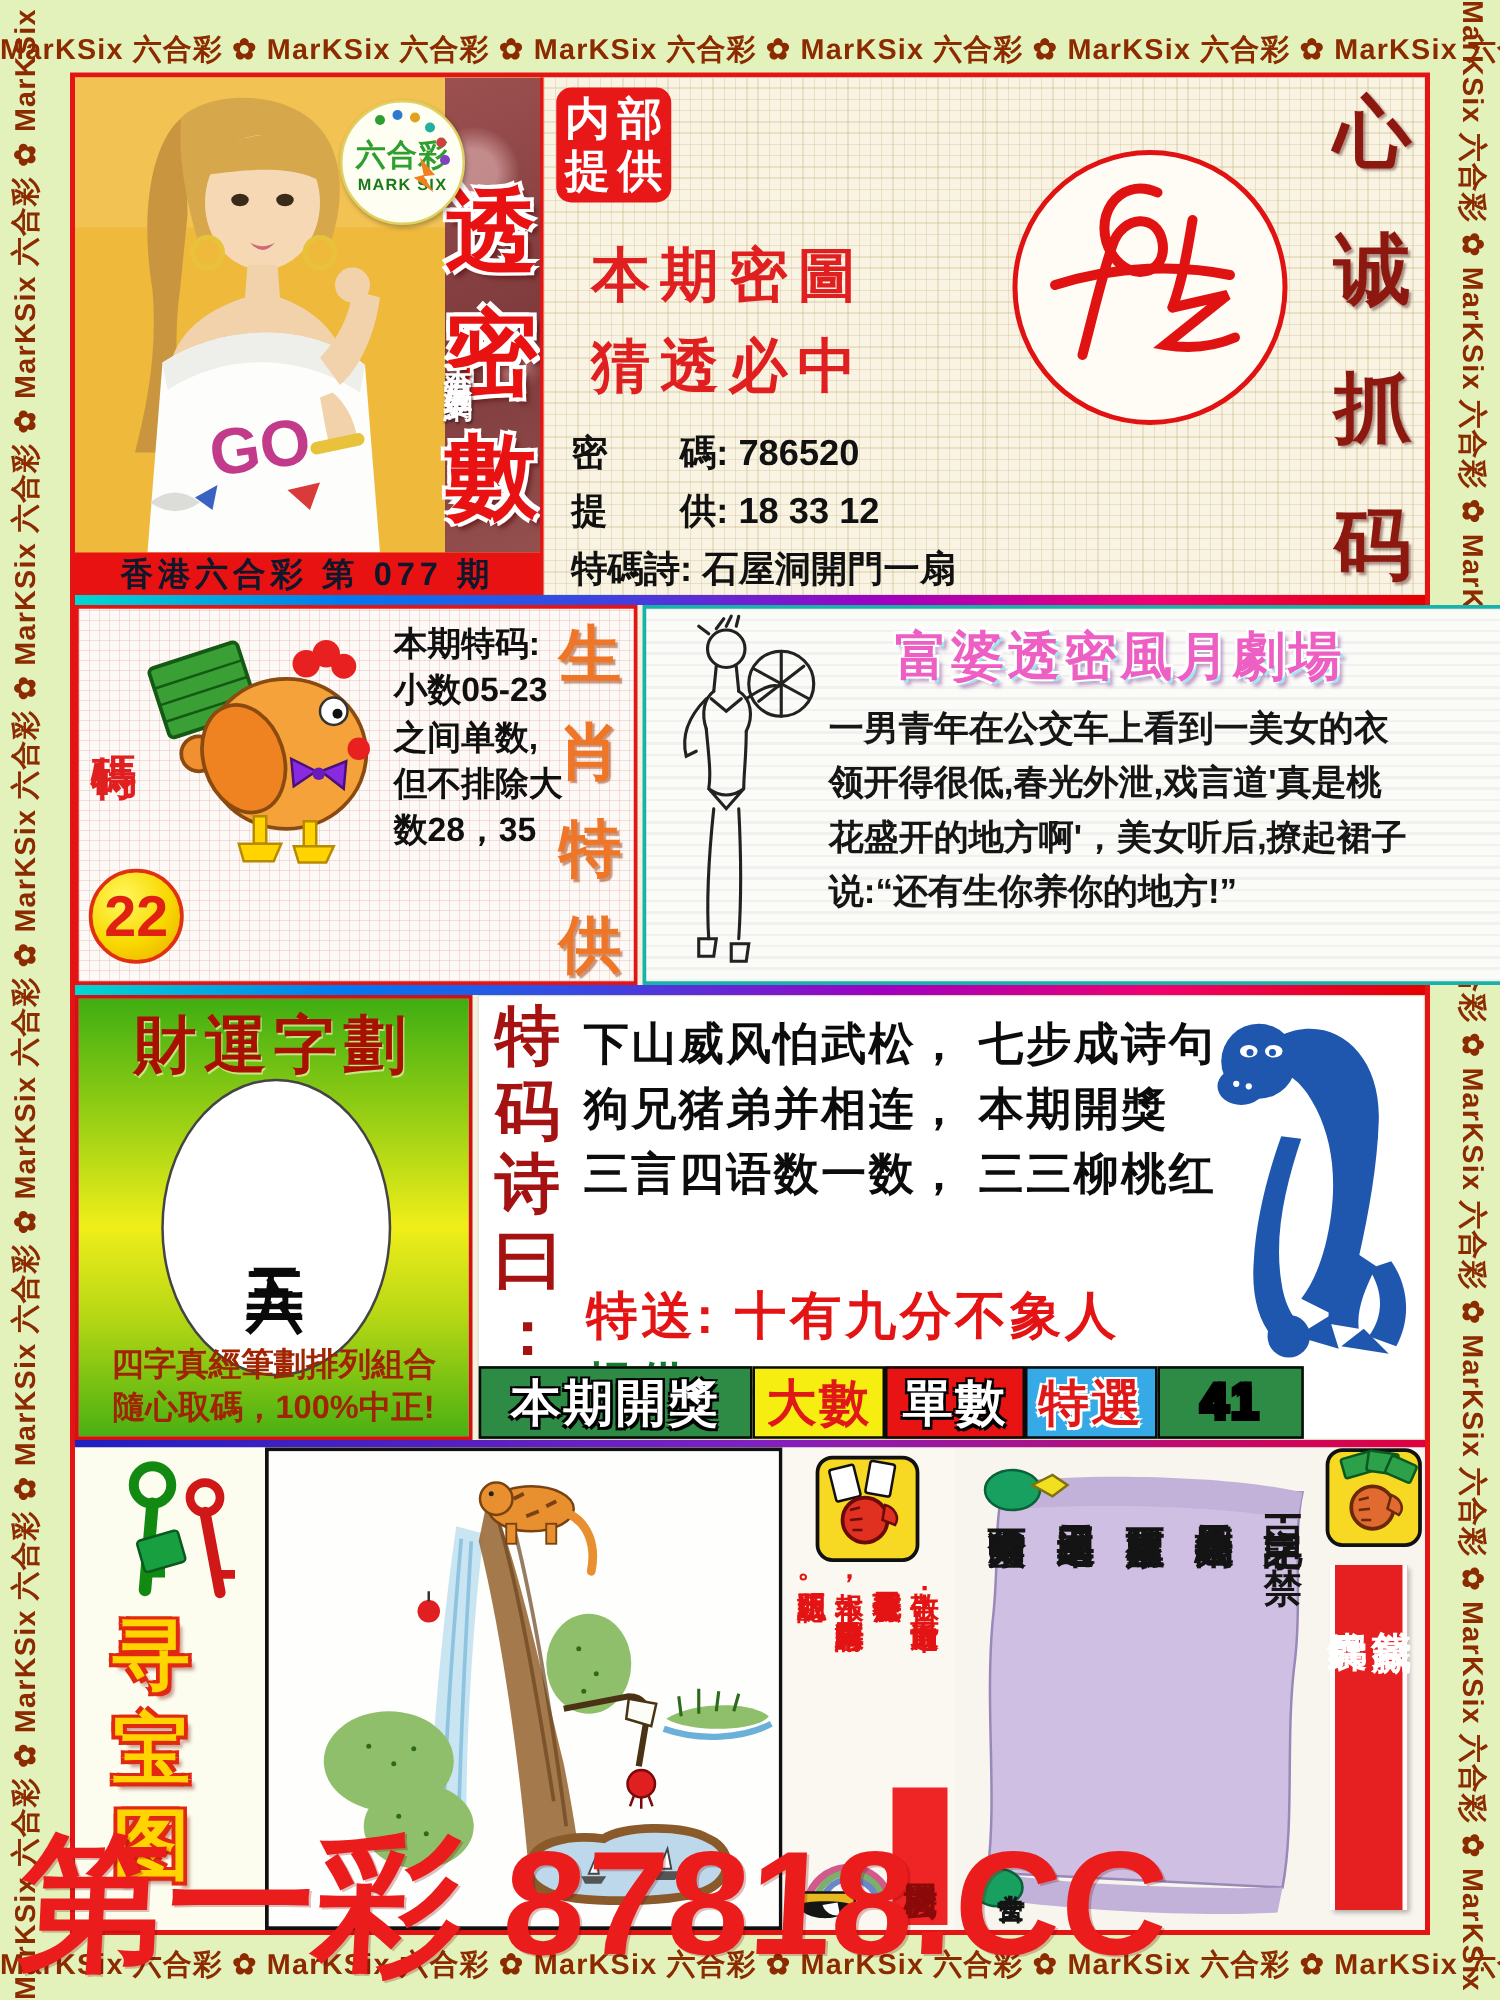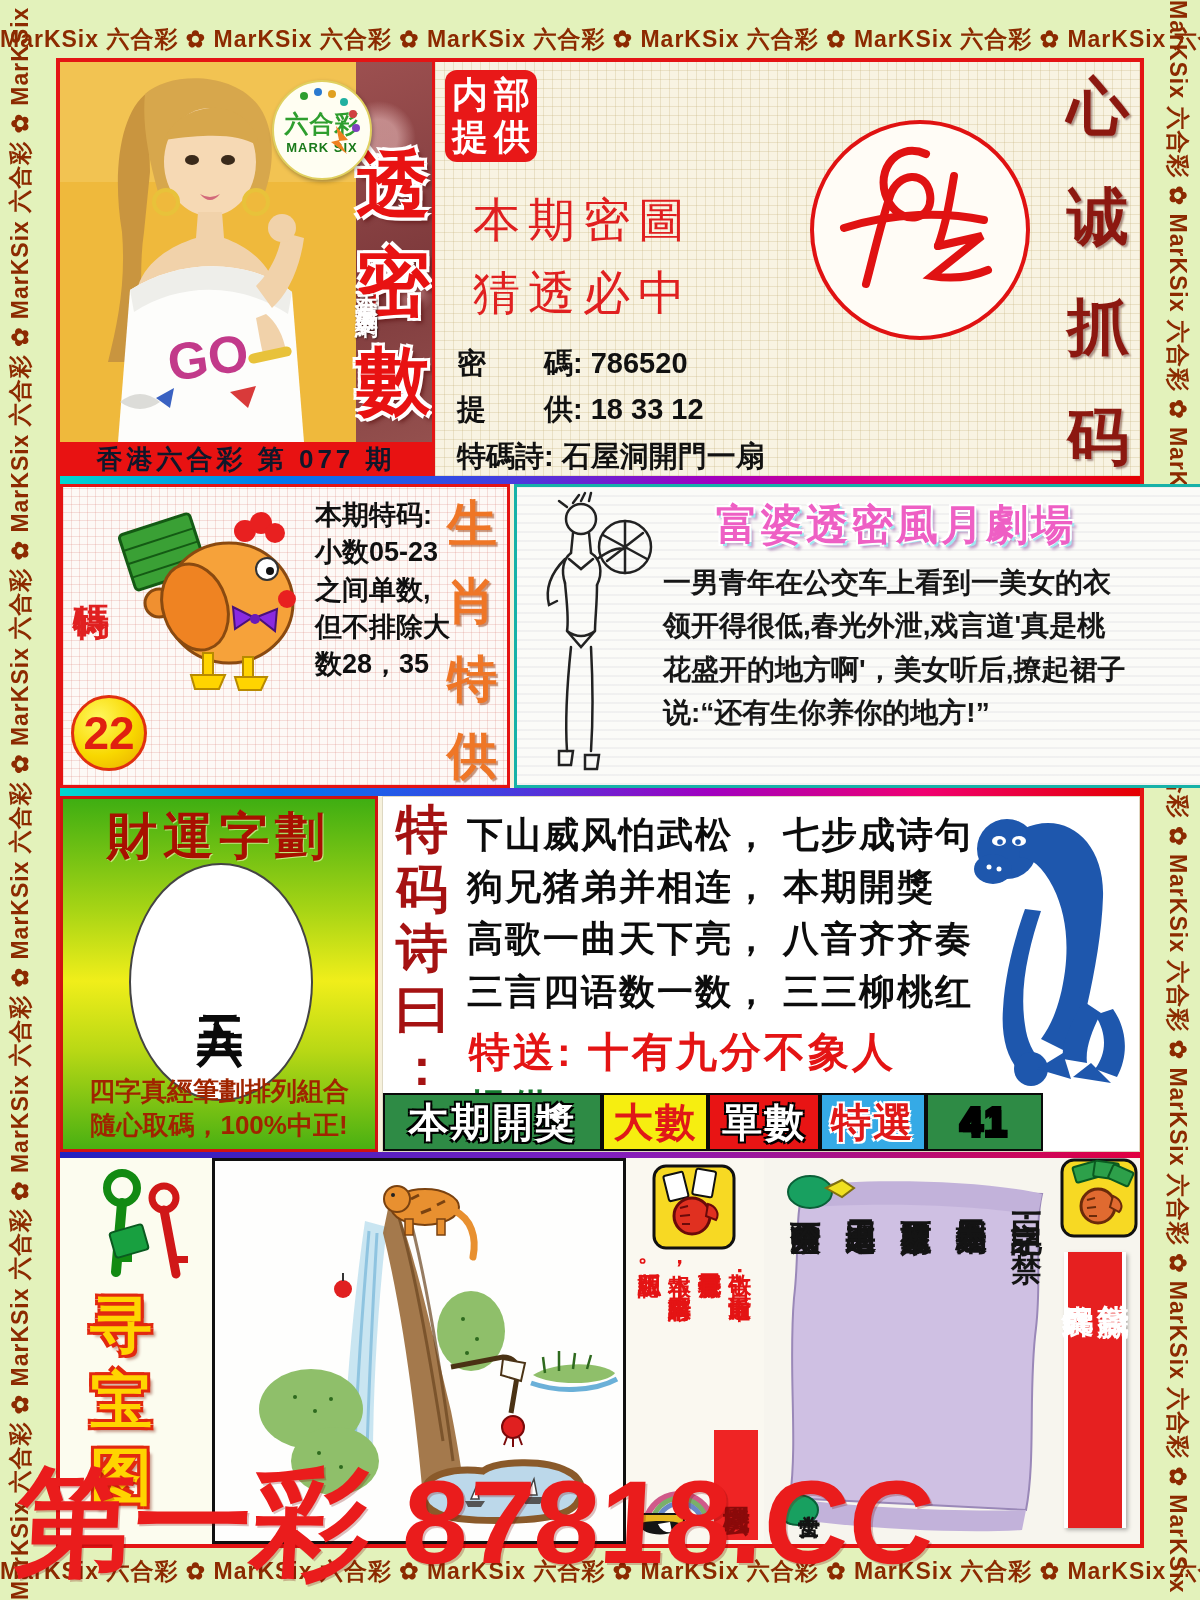--- a/index.html
+++ b/index.html
@@ -35,21 +35,21 @@
      font-size:74px;font-weight:900;color:#e81212;line-height:1;
      text-shadow:-3px -3px 0 #fff,3px -3px 0 #fff,-3px 3px 0 #fff,3px 3px 0 #fff,5px 5px 4px rgba(80,0,0,.55);}
   .subtitle-chars{position:absolute;right:52px;top:212px;font-size:23px;font-weight:bold;color:#ffffff;letter-spacing:6px;line-height:1.15;text-shadow:1px 1px 2px #402020;}
   .logo-circle{position:absolute;left:212px;top:18px;width:96px;height:96px;background:#fffef2;border-radius:50%;border:2px solid #e0d060;box-shadow:1px 2px 4px rgba(0,0,0,.3);text-align:center;}
   .logo-cn{margin-top:26px;font-size:24px;font-weight:900;color:#2e9e2e;letter-spacing:1px;}
   .logo-en{font-size:13px;font-weight:900;color:#1a7a1a;letter-spacing:1px;}
   .issue-bar{position:absolute;left:0;bottom:0;width:372px;height:34px;background:#e81212;color:#0f172a;font-size:26px;font-weight:900;text-align:center;line-height:34px;letter-spacing:4px;}
 
   .mid-panel{position:absolute;left:375px;top:0;width:353px;height:414px;border-right:3px solid #e41414;}
   .seal{position:absolute;left:10px;top:8px;width:92px;height:92px;background:#e81818;border-radius:12px;display:grid;grid-template-columns:1fr 1fr;place-items:center;color:#fff;font-size:36px;font-weight:900;line-height:1;padding:4px;box-sizing:border-box;}
-  .headline{position:absolute;left:38px;top:122px;font-size:47px;font-weight:400;color:#e02020;line-height:1.55;letter-spacing:8px;white-space:nowrap;}
+  .headline{position:absolute;left:38px;top:122px;font-size:47px;font-weight:700;color:#e02020;line-height:1.55;letter-spacing:8px;white-space:nowrap;}
   .info-rows{position:absolute;left:22px;top:278px;width:330px;font-size:29px;font-weight:900;color:#111;line-height:1.6;white-space:nowrap;}
   .info-rows .lbl{display:inline-block;}
 
   .right-panel{position:absolute;left:728px;top:0;width:352px;height:414px;}
   .seal-circle{position:absolute;left:22px;top:58px;width:212px;height:212px;border-radius:50%;background:#fffcf6;border:4px solid #e01212;}
   .sincere{position:absolute;right:6px;top:14px;height:392px;display:flex;flex-direction:column;justify-content:space-between;align-items:center;width:72px;
      font-size:62px;font-weight:900;color:#8c1810;line-height:1;text-shadow:2px 2px 2px rgba(60,0,0,.4);}
 
   
   .zodiac-box{position:absolute;left:0;top:422px;width:450px;height:304px;border:3px solid #e41414;box-sizing:border-box;}
@@ -315,21 +315,20 @@
       <div class="poem-v">
         <span>特</span>
         <span>码</span>
         <span>诗</span>
         <span>曰</span>
         <span>:</span>
       </div>
       <div class="poem-lines">
         <div>下山威风怕武松， 七步成诗句</div>
         <div>狗兄猪弟并相连， 本期開獎</div>
-        <div>高歌一曲天下亮， 八音齐齐奏</div>
         <div>三言四语数一数， 三三柳桃红</div>
       </div>
       <div class="poem-special">特送: 十有九分不象人</div>
       <div class="poem-provide">提供: 37 16 44 09 23 40 08</div>
 
       <svg width="190" height="290" viewBox="0 0 190 290" style="position:absolute;right:4px;top:4px;">
         <g fill="#1e57ad">
           <circle cx="62" cy="48" r="30"></circle>
           <ellipse cx="48" cy="68" rx="19" ry="15"></ellipse>
           <path d="M78,28 C120,8 160,40 158,96 C157,130 150,170 142,205 C138,225 132,240 120,250 L96,238 C108,222 116,200 120,170 C124,138 120,110 108,86 C98,66 86,56 74,56 Z"></path>

